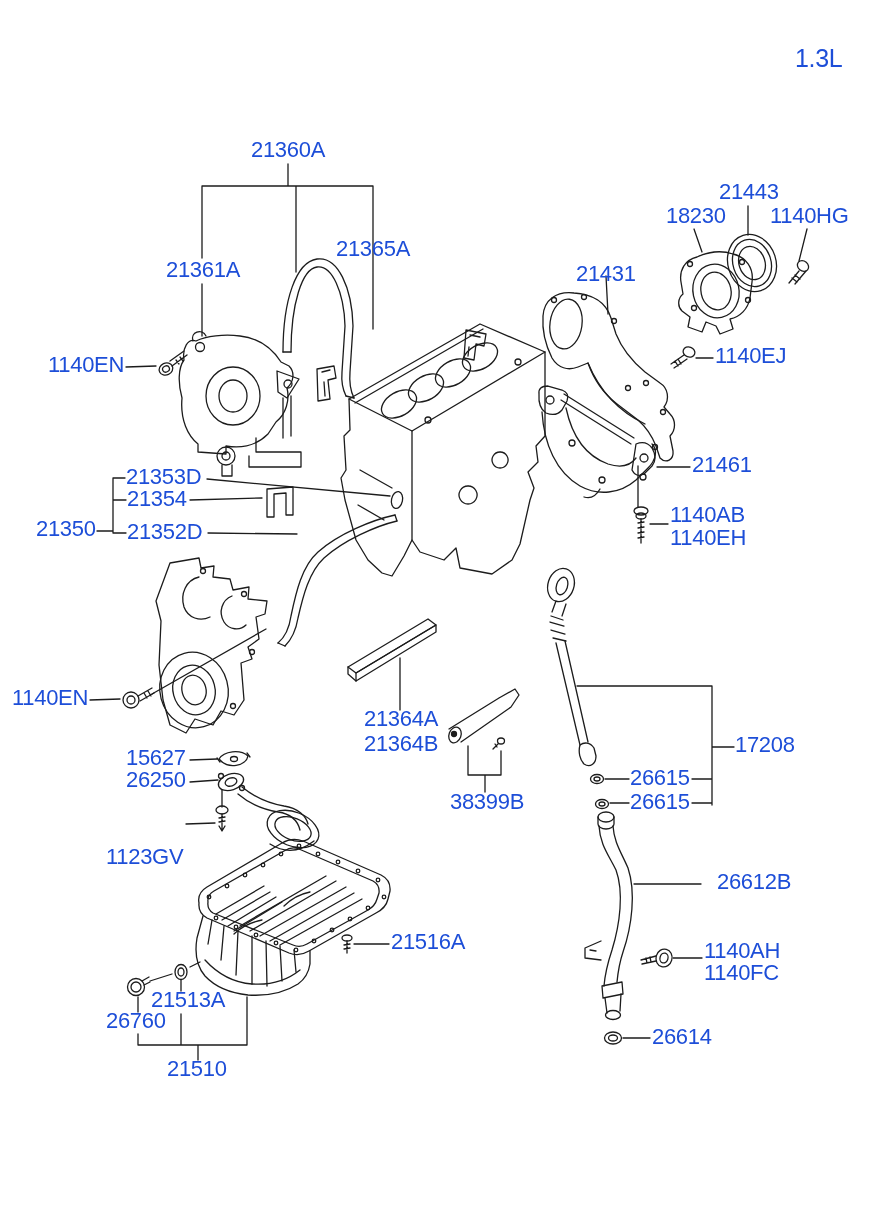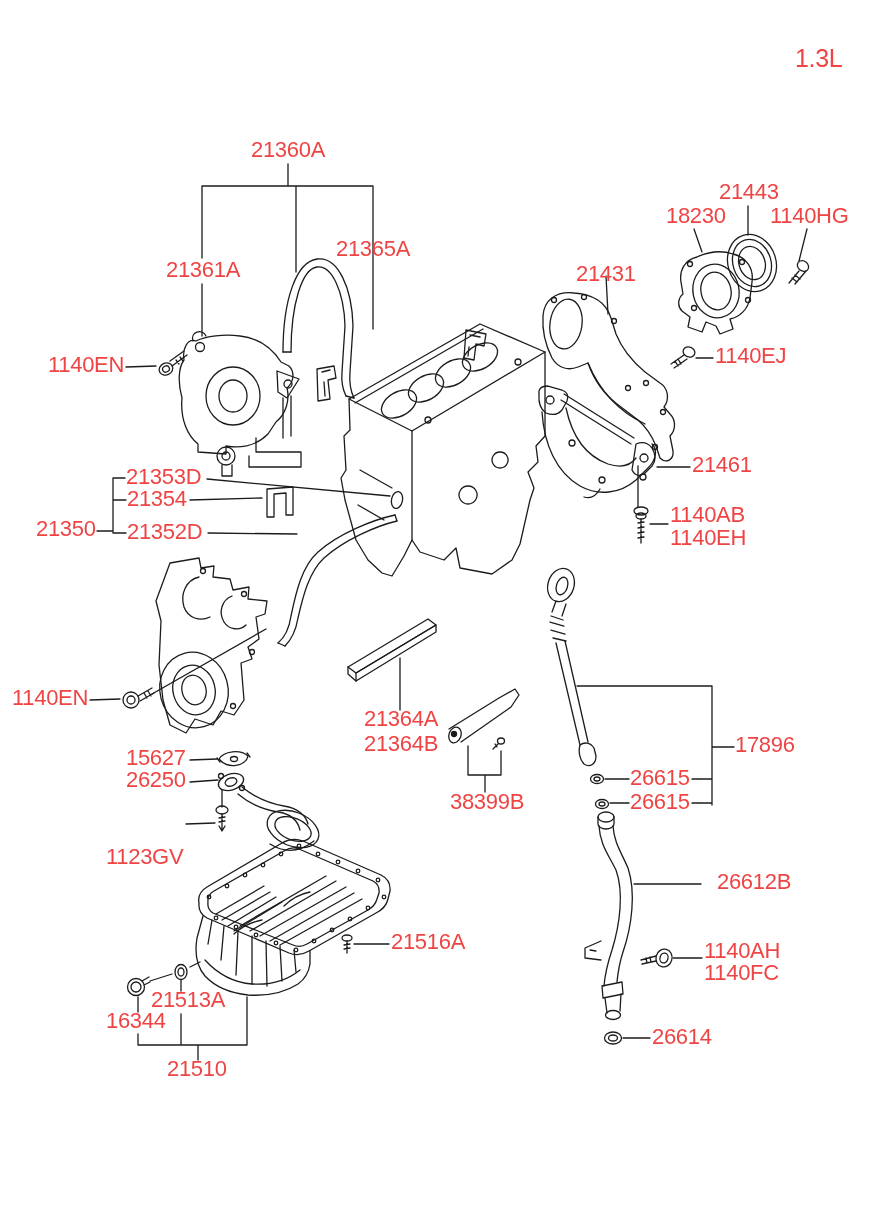--- a/index.html
+++ b/index.html
@@ -2,21 +2,21 @@
 <html><head>
 <meta charset="utf-8">
 <style>
   html,body{margin:0;padding:0;background:#e8e8e8;}
   .stage{
     position:relative;width:886px;height:1211px;background:#ffffff;
     font-family:"Liberation Sans",sans-serif;overflow:hidden;margin:0 auto;
   }
   .art{position:absolute;left:0;top:0;}
   .lbl{
-    position:absolute;font-size:22px;line-height:1;color:#ef4444;
+    position:absolute;font-size:22px;line-height:1;color:#1d4ed8;
     white-space:nowrap;letter-spacing:-0.3px;
   }
   .title{font-size:25px;}
 </style>
 </head>
 <body>
 
 <div class="stage">
 
 <svg class="art" width="886" height="1211" viewBox="0 0 886 1211" fill="none" stroke="#1c1c1c" stroke-width="1.3" stroke-linecap="round" stroke-linejoin="round">
@@ -315,25 +315,25 @@
 <div class="lbl" style="left:127px;top:488px">21354</div>
 <div class="lbl" style="left:36px;top:518px">21350</div>
 <div class="lbl" style="left:127px;top:521px">21352D</div>
 <div class="lbl" style="left:12px;top:687px">1140EN</div>
 <div class="lbl" style="left:364px;top:708px">21364A</div>
 <div class="lbl" style="left:364px;top:733px">21364B</div>
 <div class="lbl" style="left:126px;top:747px">15627</div>
 <div class="lbl" style="left:126px;top:769px">26250</div>
 <div class="lbl" style="left:106px;top:846px">1123GV</div>
 <div class="lbl" style="left:450px;top:791px">38399B</div>
-<div class="lbl" style="left:735px;top:734px">17896</div>
+<div class="lbl" style="left:735px;top:734px">17208</div>
 <div class="lbl" style="left:630px;top:767px">26615</div>
 <div class="lbl" style="left:630px;top:791px">26615</div>
 <div class="lbl" style="left:717px;top:871px">26612B</div>
 <div class="lbl" style="left:391px;top:931px">21516A</div>
 <div class="lbl" style="left:704px;top:940px">1140AH</div>
 <div class="lbl" style="left:704px;top:962px">1140FC</div>
 <div class="lbl" style="left:151px;top:989px">21513A</div>
-<div class="lbl" style="left:106px;top:1010px">16344</div>
+<div class="lbl" style="left:106px;top:1010px">26760</div>
 <div class="lbl" style="left:167px;top:1058px">21510</div>
 <div class="lbl" style="left:652px;top:1026px">26614</div>
 
 </div>
 
 </body></html>

